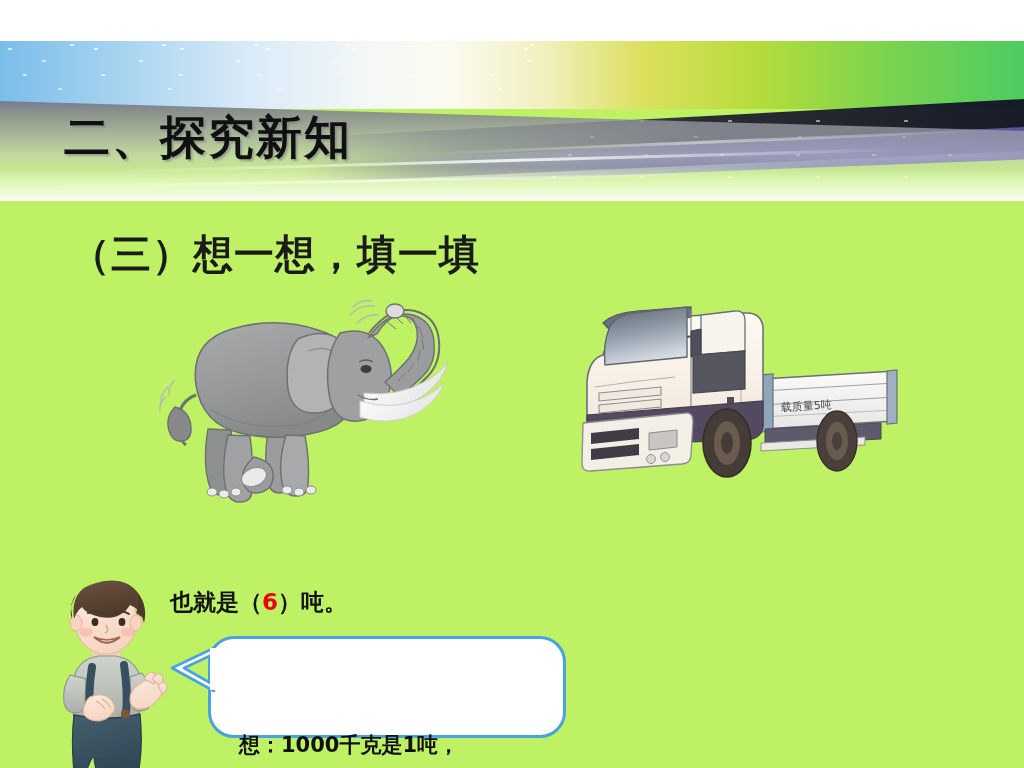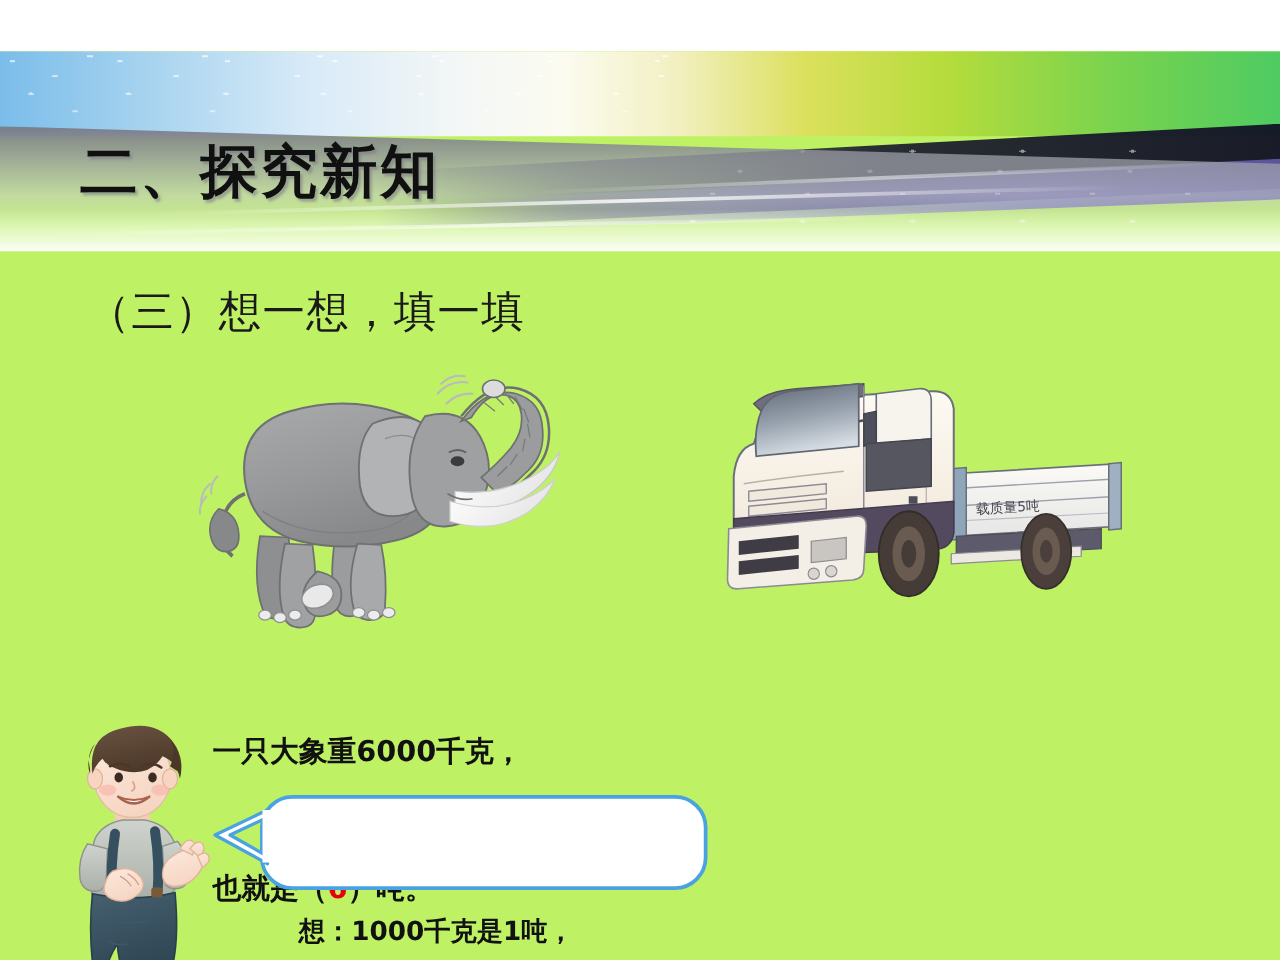--- a/index.html
+++ b/index.html
@@ -126,22 +126,22 @@
     font-weight: bold;
     color: #101010;
     letter-spacing: 2px;
     text-shadow: 2px 2px 2px rgba(120,120,130,.55);
     white-space: pre;
   }
   #subtitle {
     position: absolute;
     left: 70px;
     top: 186px;
-    font-size: 34px;
-    font-weight: normal;
+    font-size: 40px;
+    font-weight: bold;
     color: #1a1a1a;
     letter-spacing: 1px;
     white-space: pre;
   }
 
   
   .caption {
     position: absolute;
     font-size: 23px;
     font-weight: bold;
@@ -152,21 +152,21 @@
   #caption-elephant { left: 170px; top: 470px; }
   #caption-truck    { left: 600px; top: 470px; }
   .hl { color: #e60012; }
 
   
   #bubble {
     position: absolute;
     left: 208px;
     top: 595px;
     width: 358px;
-    height: 76px;
+    height: 102px;
     border: 3px solid #4aa3e0;
     border-radius: 26px;
     background: #ffffff;
     box-sizing: border-box;
   }
   #bubble-text {
     position: absolute;
     left: 28px;
     top: 16px;
     font-size: 21px;
@@ -356,21 +356,20 @@
     <ellipse cx="162" cy="150" rx="24" ry="34" fill="#463c37" stroke="#332d29" stroke-width="1.5"></ellipse>
     <ellipse cx="162" cy="150" rx="13" ry="22" fill="#6a5b51"></ellipse>
     <ellipse cx="162" cy="150" rx="6" ry="11" fill="#463c37"></ellipse>
 
     <rect x="162" y="104" width="7" height="6" fill="#4d4e58"></rect>
 
     <text x="216" y="118" font-family="'DejaVu Sans','Liberation Sans',sans-serif" font-size="11" fill="#45454f" transform="rotate(-3.2 216 118)">载质量5吨</text>
   </svg>
 
   <div class="caption" id="caption-elephant">
-    <div>一只大象重6000千克，</div>
     <div><span>也就是（</span><span class="hl">6</span><span>）吨。</span></div>
   </div>
 
 
   <svg class="art" id="boy" viewBox="0 0 140 216">
     <defs>
       <linearGradient id="bSkin" x1="0" y1="0" x2="0.4" y2="1">
         <stop offset="0%" stop-color="#fde9dd"></stop>
         <stop offset="100%" stop-color="#f6d6c3"></stop>
       </linearGradient>

